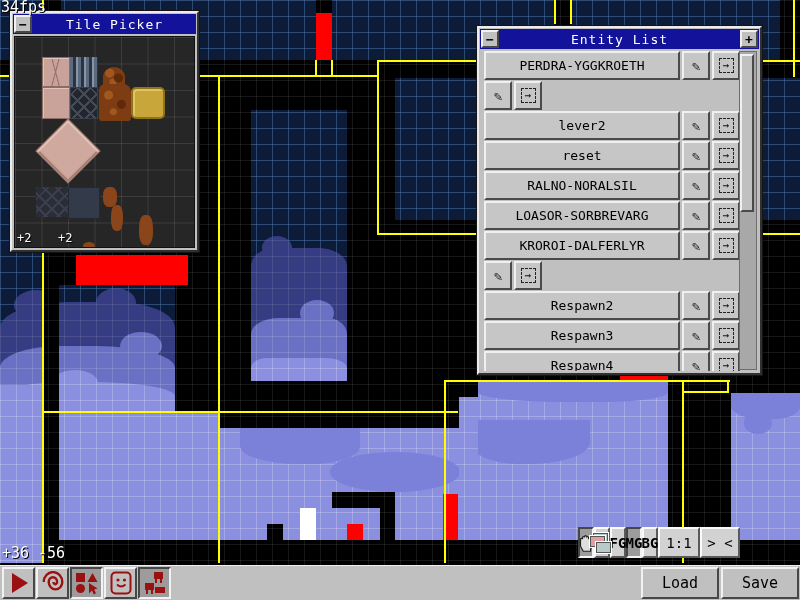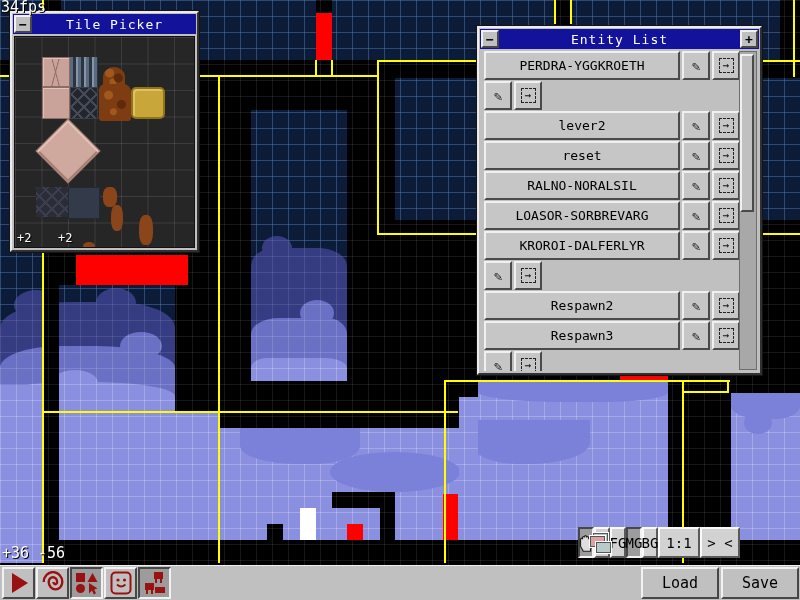--- a/index.html
+++ b/index.html
@@ -59,21 +59,21 @@
   #ent-thumb{position:absolute;left:0px;top:2px;width:14px;height:158px;background:var(--silver);border:2px solid;border-color:#f0f0f0 #4a4a4a #4a4a4a #f0f0f0;cursor:pointer;}
 
   
   #fps{position:absolute;left:1px;top:-2px;color:#fff;font-size:15px;z-index:50;text-shadow:1px 1px 0 #000;}
   #coordx{position:absolute;left:2px;top:544px;color:#fff;font-size:15px;z-index:30;text-shadow:1px 1px 0 #000;text-align:right;}
   #coordy{position:absolute;left:38px;top:544px;color:#fff;font-size:15px;z-index:30;text-shadow:1px 1px 0 #000;}
 
   
   #layerbar{position:absolute;left:578px;top:527px;height:31px;display:flex;z-index:40;}
   .lb-btn{height:31px;display:flex;align-items:center;justify-content:center;font-size:14px;color:#000;cursor:pointer;}
-  .w30{width:16px;} .w26{width:42px;} .w40{width:40px;}
+  .w30{width:16px;font-weight:bold;} .w26{width:42px;} .w40{width:40px;}
   .layers-icon{position:relative;width:22px;height:20px;}
   .layers-icon .card{position:absolute;width:15px;height:11px;border:1px solid #555;box-shadow:0 0 0 1px #fff;}
   .card.c1{right:0;top:0;background:#b8caca;}
   .card.c2{right:3px;top:3px;background:#e0a0a0;}
   .card.c3{left:0;bottom:0;background:#b8caca;}
 
   
   #toolbar{position:absolute;left:0;top:565px;width:800px;height:35px;background:var(--silver);border-top:1px solid #efefef;z-index:40;}
   .tool-btn{position:absolute;top:1px;width:33px;height:32px;display:flex;align-items:center;justify-content:center;cursor:pointer;}
   .cmd-btn{position:absolute;top:1px;width:78px;height:32px;display:flex;align-items:center;justify-content:center;font-size:15px;color:#000;cursor:pointer;}
@@ -277,20 +277,21 @@
         <div class="erow">
           <div class="ebtn-name">Respawn3</div>
           <div class="ebtn-icon">
             <span>✎</span>
           </div>
           <div class="ebtn-icon" style="margin-right: 0px;">
             <span class="goto-box">→</span>
           </div>
         </div>
         <div class="erow">
+          <div class="ebtn-name">Respawn4</div>
           <div class="ebtn-icon">
             <span>✎</span>
           </div>
           <div class="ebtn-icon" style="margin-right: 0px;">
             <span class="goto-box">→</span>
           </div>
         </div>
       </div>
     <div id="ent-scroll">
       <div id="ent-thumb"></div>

